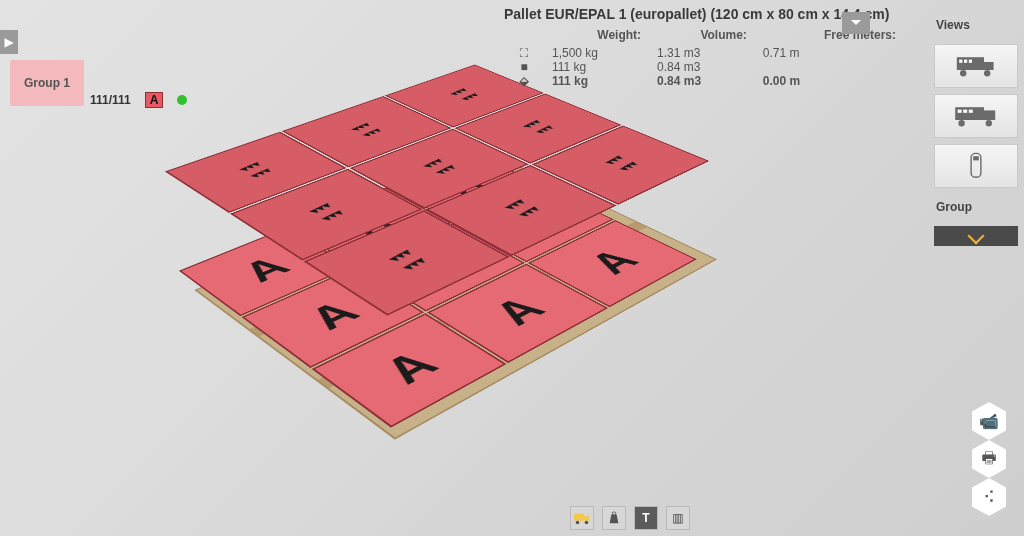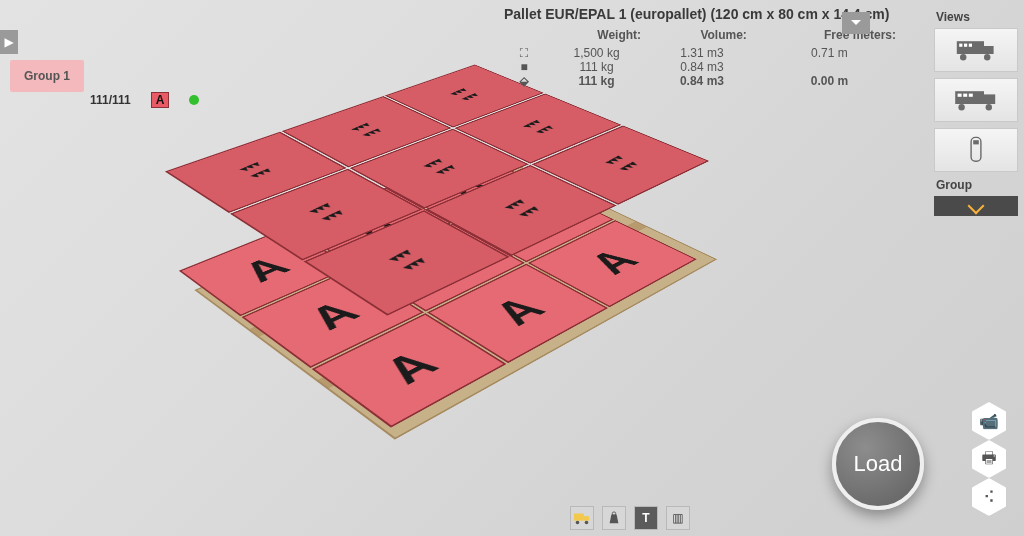--- a/index.html
+++ b/index.html
@@ -1,37 +1,37 @@
 <!DOCTYPE html>
 <html><head>
 <meta charset="utf-8">
 <style>
   html,body{margin:0;padding:0;width:1024px;height:536px;font-family:Arial,Helvetica,sans-serif;overflow:hidden;background:#dcdcdc}
   
   .viewport{position:absolute;inset:0;background:
     linear-gradient(135deg,#e3e3e3 0%,#dcdcdc 40%,#d4d4d4 70%,#cfcfcf 100%);}
   
   .left-toggle{position:absolute;left:0;top:30px;width:18px;height:24px;background:#9a9a9a;color:#fff;display:flex;align-items:center;justify-content:center;font-size:12px;cursor:pointer}
-  .group-tag{position:absolute;left:10px;top:60px;background:#f3b9bd;color:#555;font-size:12px;font-weight:bold;padding:9px 14px;border-radius:2px}
-  .group-row{position:absolute;left:90px;top:92px;display:flex;align-items:center;gap:20px;font-size:12px;font-weight:bold;color:#333}
+  .group-tag{position:absolute;left:10px;top:60px;background:#f3b9bd;color:#555;font-size:12px;font-weight:bold;padding:16px 14px;border-radius:2px}
+  .group-row{position:absolute;left:90px;top:92px;display:flex;align-items:center;gap:14px;font-size:12px;font-weight:bold;color:#333}
   .box-badge{background:#e85a66;color:#111;font-weight:bold;padding:0 4px;border:1px solid #8c2f36}
   .green-dot{width:10px;height:10px;border-radius:50%;background:#32c02e}
   
   .info{position:absolute;right:120px;top:6px;width:400px;color:#555;font-size:12px}
   .info .title{font-weight:bold;color:#3a3a3a;font-size:14px;margin-bottom:6px;text-align:left;white-space:nowrap}
   .info table{width:100%;border-collapse:collapse;font-size:12px;color:#555}
   .info th{font-weight:bold;text-align:right;padding:0 8px 4px}
-  .info td{text-align:center;padding:0 8px}
+  .info td{text-align:left;padding:0 8px}
   .info td.ico{text-align:center;width:24px}
   .info tr.bold td{font-weight:bold}
   .dd-btn{position:absolute;right:34px;top:6px;width:28px;height:22px;background:#9a9a9a;display:flex;align-items:center;justify-content:center;color:#fff;cursor:pointer}
   .dd-btn:after{content:"";border:5px solid transparent;border-top-color:#fff;margin-top:4px}
   
   .rcol{position:absolute;right:6px;top:6px;width:84px;color:#444;font-size:12px}
-  .rcol .hd{font-weight:bold;margin:4px 2px}
+  .rcol .hd{font-weight:bold;margin:12px 2px}
   .rbtn{height:42px;background:linear-gradient(#f5f5f5,#e4e4e4);border:1px solid #c9c9c9;margin-bottom:6px;display:flex;align-items:center;justify-content:center;cursor:pointer}
   .rbtn svg{width:48px;height:28px}
   .weight-bar{height:20px;background:#4a4a4a;margin-top:4px;position:relative}
   .weight-bar:after{content:"";position:absolute;left:50%;top:50%;width:10px;height:10px;transform:translate(-50%,-50%) rotate(45deg);border-right:2px solid #f6b23a;border-bottom:2px solid #f6b23a}
   
   .load-btn{position:absolute;right:100px;bottom:26px;width:84px;height:84px;border-radius:50%;background:radial-gradient(circle at 35% 30%,#8d8d8d,#5f5f5f);box-shadow:0 6px 14px rgba(0,0,0,.35);display:flex;align-items:center;justify-content:center;color:#fff;font-size:22px;cursor:pointer;border:4px solid #efefef}
   .hex{position:absolute;width:34px;height:38px;background:#fff;clip-path:polygon(50% 0,100% 25%,100% 75%,50% 100%,0 75%,0 25%);display:flex;align-items:center;justify-content:center;color:#555;font-size:16px;cursor:pointer;box-shadow:0 2px 5px rgba(0,0,0,.25)}
   .hex.cam{right:18px;bottom:96px}
   .hex.prn{right:18px;bottom:58px}
   .hex.shr{right:18px;bottom:20px}
@@ -180,21 +180,20 @@
     <div class="rbtn">
       <svg viewBox="0 0 30 40">
           <rect x="8" y="2" width="14" height="34" rx="6" fill="none" stroke="#6b6b6b" stroke-width="2"></rect>
           <rect x="11" y="6" width="8" height="6" fill="#6b6b6b"></rect>
         </svg>
     </div>
     <div class="hd">Group</div>
     <div class="weight-bar"></div>
   </div>
 
-  <div class="load-btn">Load</div>
   <div class="hex cam">
       <span>📹</span>
     </div>
   <div class="hex prn">
       <span>🖶</span>
     </div>
   <div class="hex shr">
       <span>⠪</span>
     </div>
 

